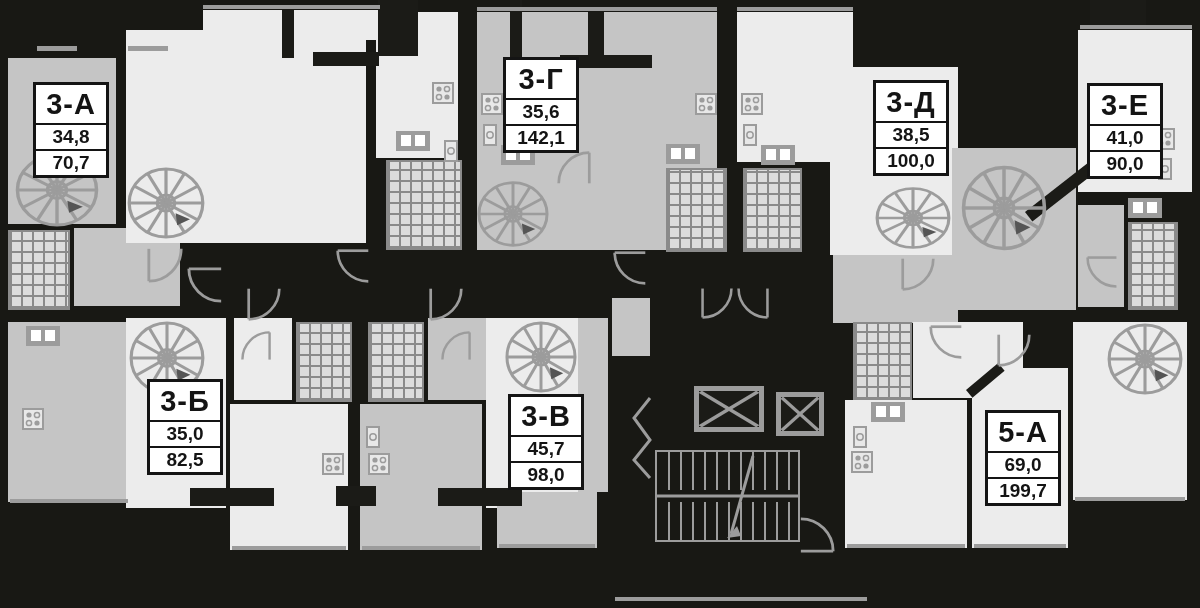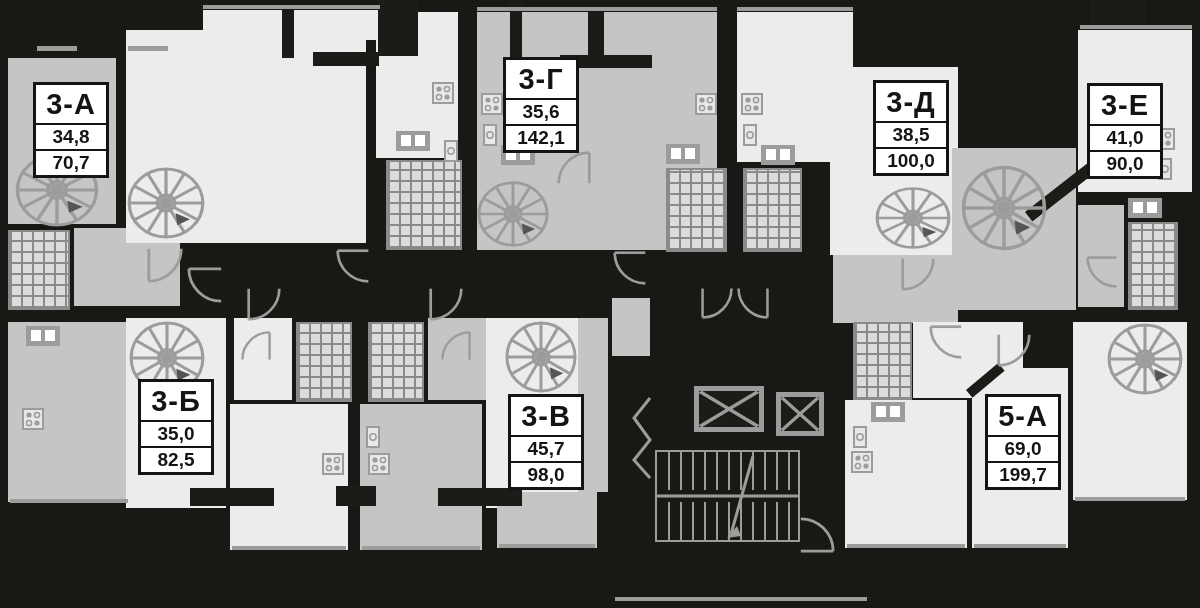--- a/index.html
+++ b/index.html
@@ -345,29 +345,29 @@
   <div class="apt-label" style="left:873px;top:80px">
     <div class="apt-id">3-Д</div>
     <div class="apt-num">38,5</div>
     <div class="apt-num">100,0</div>
   </div>
   <div class="apt-label" style="left:1087px;top:83px">
     <div class="apt-id">3-Е</div>
     <div class="apt-num">41,0</div>
     <div class="apt-num">90,0</div>
   </div>
-  <div class="apt-label" style="left:138px;top:379px">
+  <div class="apt-label" style="left:147px;top:379px">
     <div class="apt-id">3-Б</div>
     <div class="apt-num">35,0</div>
     <div class="apt-num">82,5</div>
   </div>
   <div class="apt-label" style="left:508px;top:394px">
     <div class="apt-id">3-В</div>
     <div class="apt-num">45,7</div>
     <div class="apt-num">98,0</div>
   </div>
-  <div class="apt-label" style="left:985px;top:394px">
+  <div class="apt-label" style="left:985px;top:410px">
     <div class="apt-id">5-А</div>
     <div class="apt-num">69,0</div>
     <div class="apt-num">199,7</div>
   </div>
 
 </div>
 
 </body></html>

